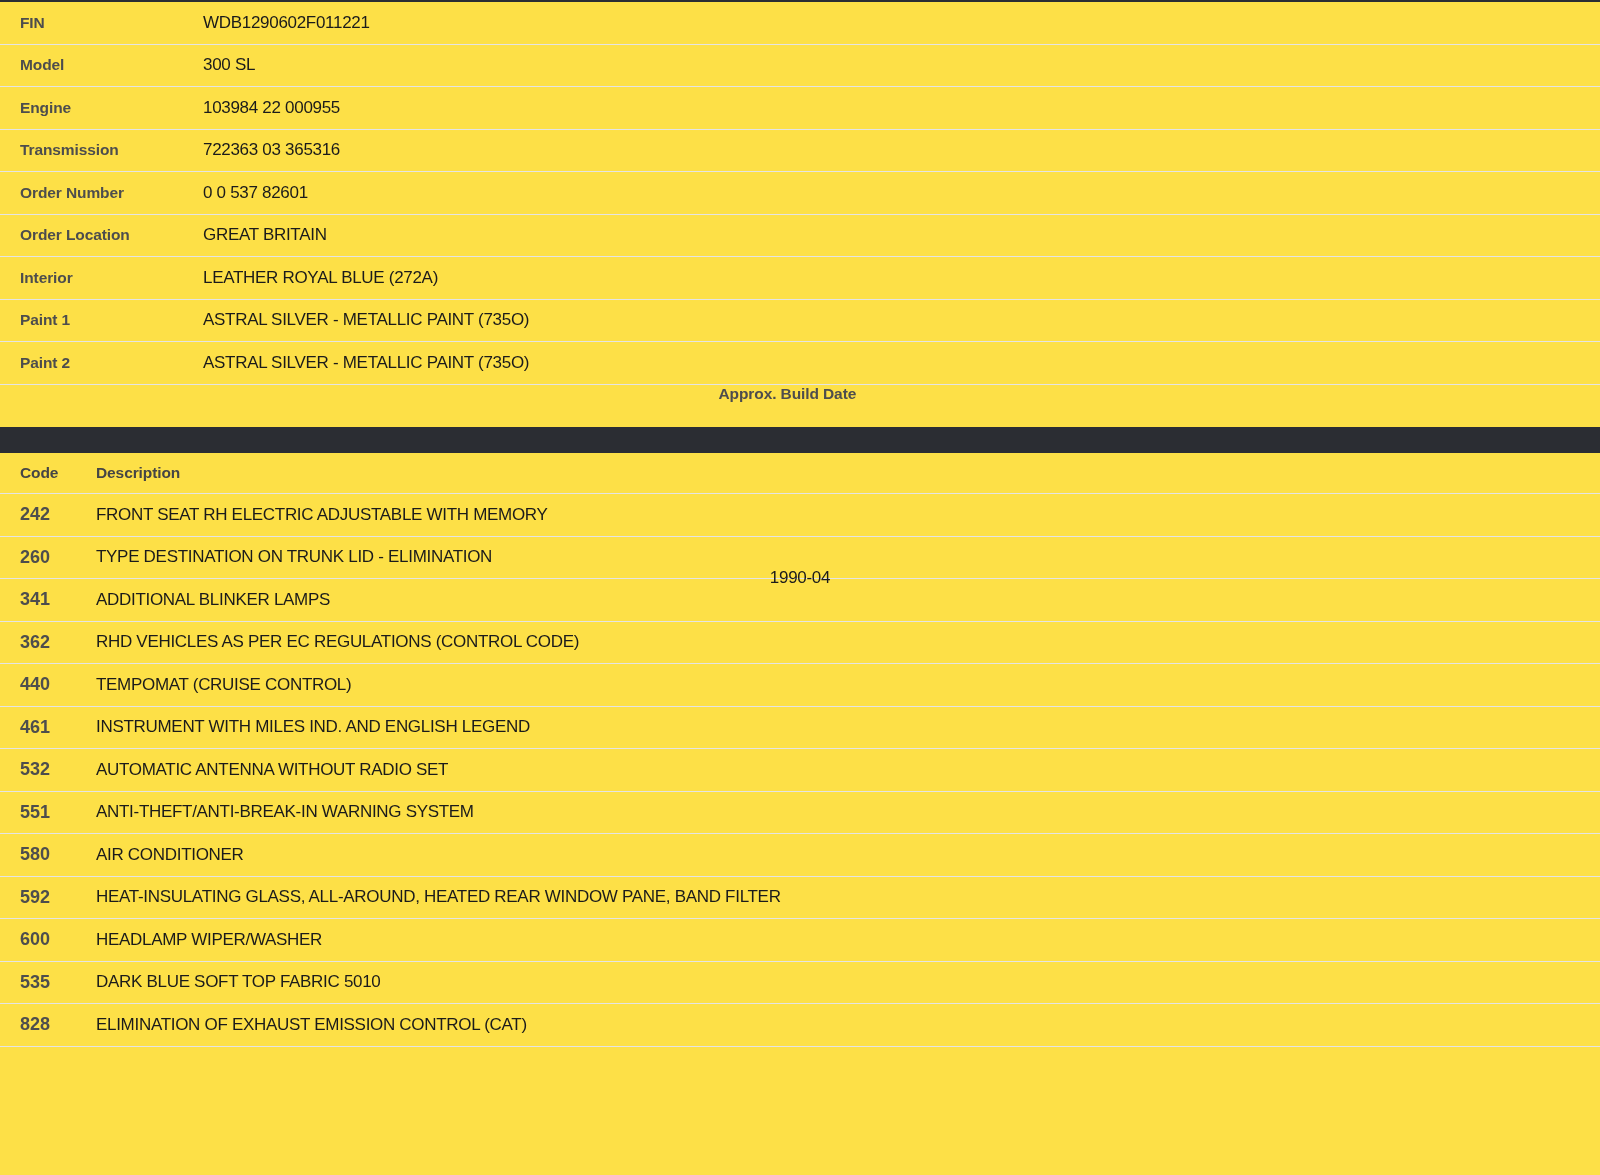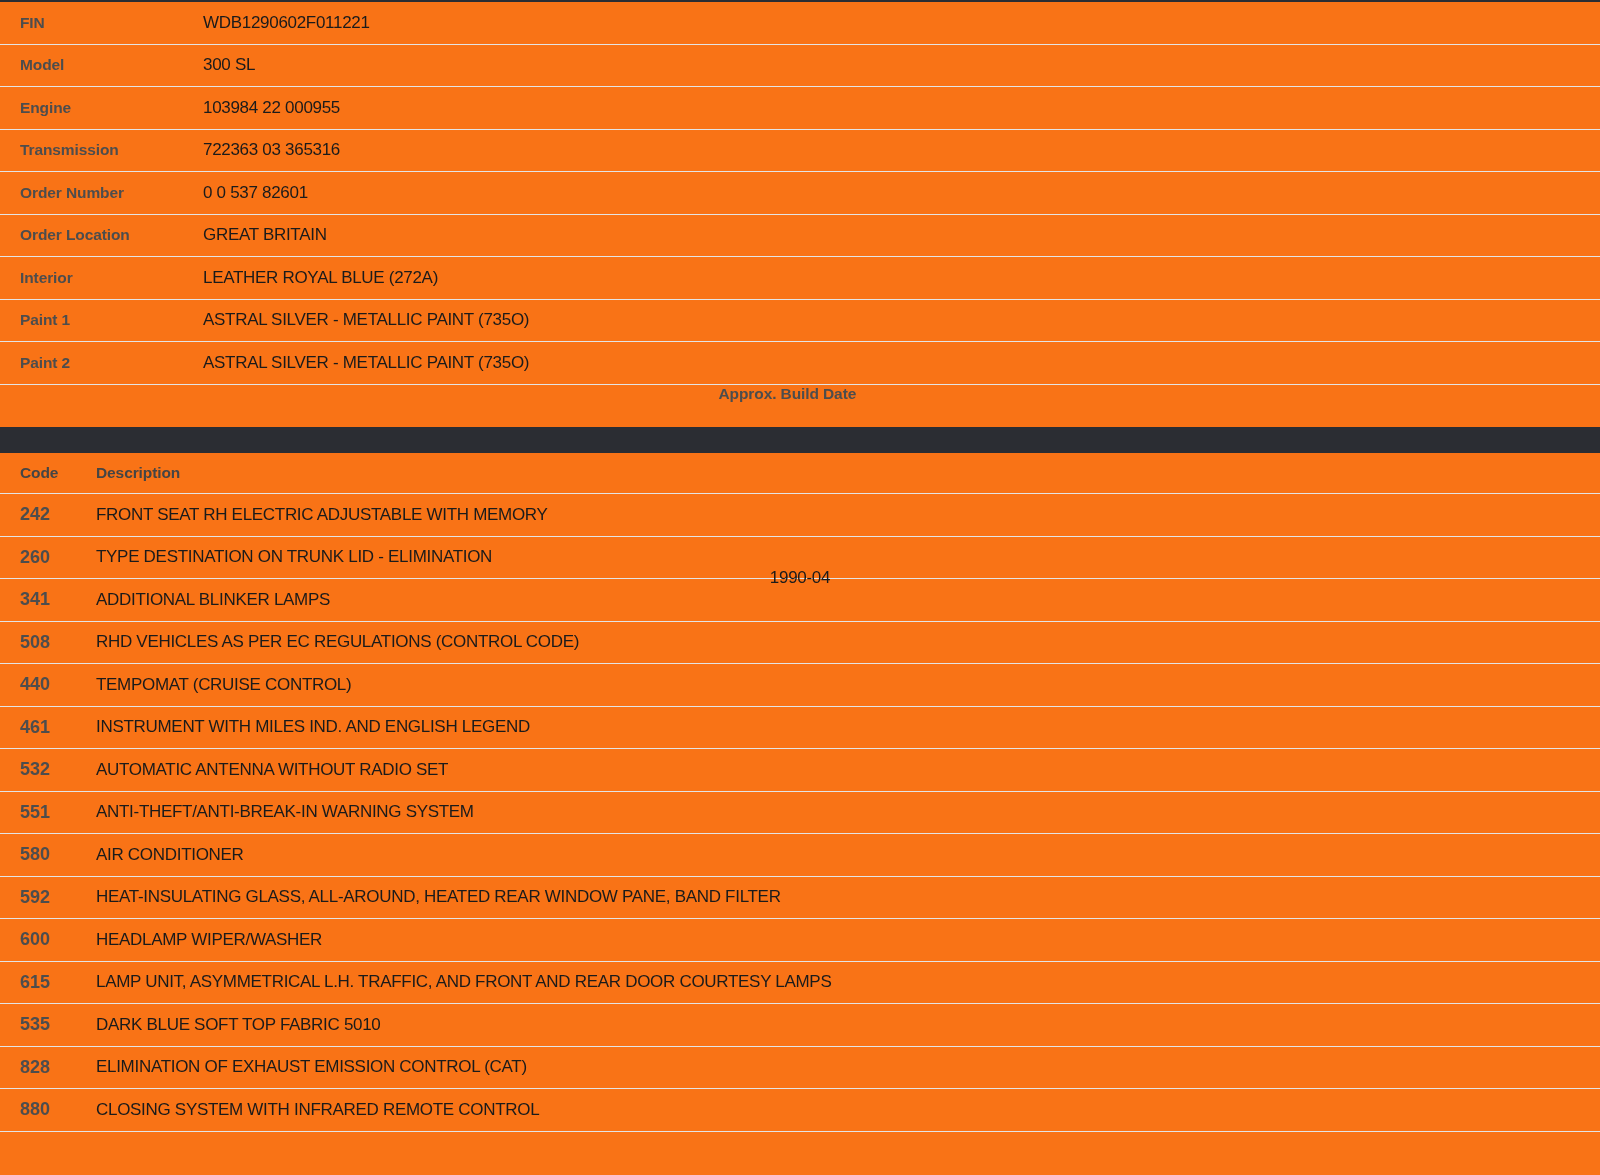--- a/index.html
+++ b/index.html
@@ -4,21 +4,21 @@
 <style>
   * { box-sizing: border-box; margin: 0; padding: 0; }
   html, body {
     width: 1600px;
     background: #ffffff;
     font-family: "Liberation Sans", sans-serif;
   }
   .page {
     width: 1600px;
     height: 1175px;
-    background: #f97316;
+    background: #fde047;
     overflow: hidden;
   }
   .top-line {
     height: 2px;
     background: #2b2d33;
   }
   
   .spec-row {
     display: flex;
     align-items: center;
@@ -148,21 +148,21 @@
     </div>
     <div class="code-row">
       <div class="col-code">260</div>
       <div class="col-desc">TYPE DESTINATION ON TRUNK LID - ELIMINATION</div>
     </div>
     <div class="code-row">
       <div class="col-code">341</div>
       <div class="col-desc">ADDITIONAL BLINKER LAMPS</div>
     </div>
     <div class="code-row">
-      <div class="col-code">508</div>
+      <div class="col-code">362</div>
       <div class="col-desc">RHD VEHICLES AS PER EC REGULATIONS (CONTROL CODE)</div>
     </div>
     <div class="code-row">
       <div class="col-code">440</div>
       <div class="col-desc">TEMPOMAT (CRUISE CONTROL)</div>
     </div>
     <div class="code-row">
       <div class="col-code">461</div>
       <div class="col-desc">INSTRUMENT WITH MILES IND. AND ENGLISH LEGEND</div>
     </div>
@@ -180,30 +180,22 @@
     </div>
     <div class="code-row">
       <div class="col-code">592</div>
       <div class="col-desc">HEAT-INSULATING GLASS, ALL-AROUND, HEATED REAR WINDOW PANE, BAND FILTER</div>
     </div>
     <div class="code-row">
       <div class="col-code">600</div>
       <div class="col-desc">HEADLAMP WIPER/WASHER</div>
     </div>
     <div class="code-row">
-      <div class="col-code">615</div>
-      <div class="col-desc">LAMP UNIT, ASYMMETRICAL L.H. TRAFFIC, AND FRONT AND REAR DOOR COURTESY LAMPS</div>
-    </div>
-    <div class="code-row">
       <div class="col-code">535</div>
       <div class="col-desc">DARK BLUE SOFT TOP FABRIC 5010</div>
     </div>
     <div class="code-row">
       <div class="col-code">828</div>
       <div class="col-desc">ELIMINATION OF EXHAUST EMISSION CONTROL (CAT)</div>
     </div>
-    <div class="code-row">
-      <div class="col-code">880</div>
-      <div class="col-desc">CLOSING SYSTEM WITH INFRARED REMOTE CONTROL</div>
-    </div>
   </div>
 
 </div>
 
 </body></html>

